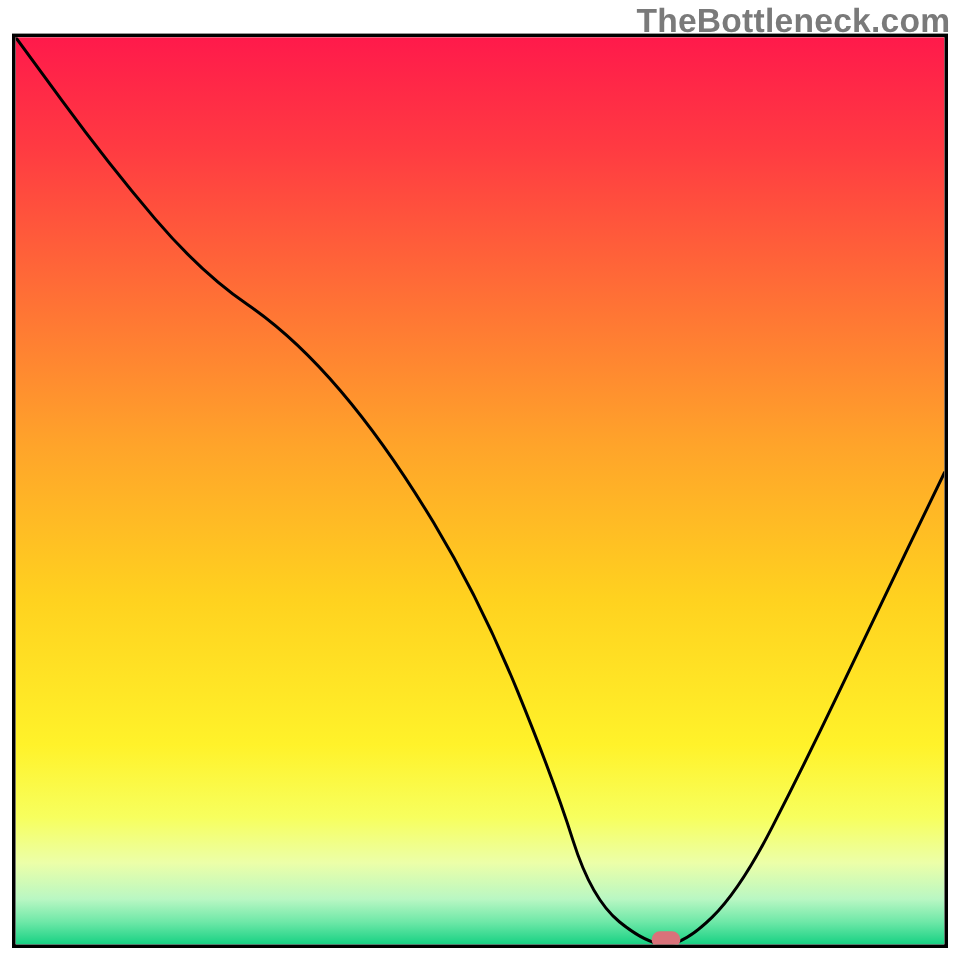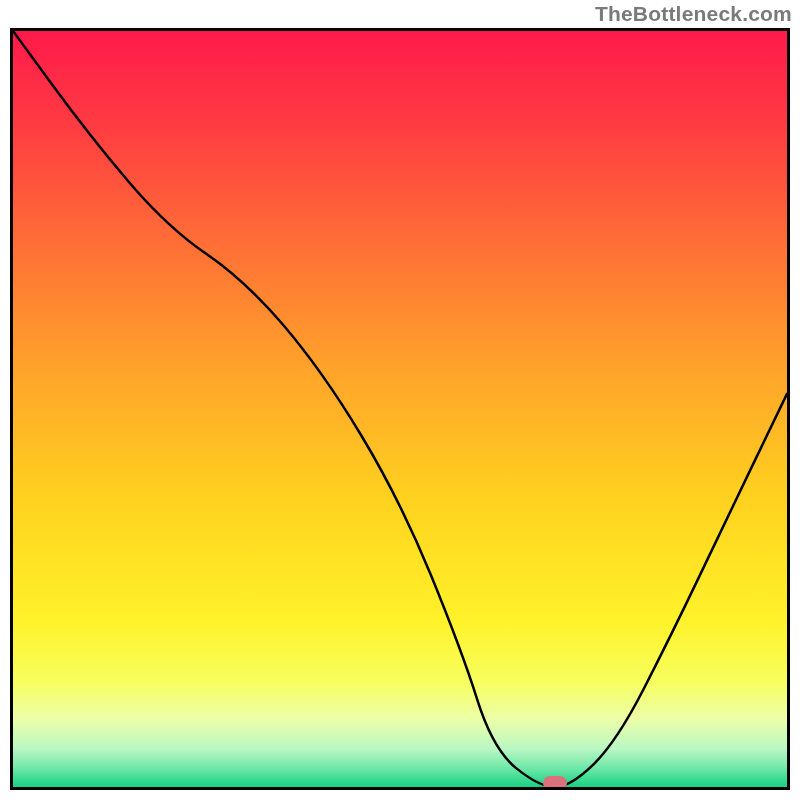--- a/index.html
+++ b/index.html
@@ -12,21 +12,21 @@
   }
   .frame {
     position: relative;
     width: 800px;
     height: 800px;
   }
   .watermark {
     position: absolute;
     top: 2px;
     right: 8px;
-    font-size: 21px;
+    font-size: 28px;
     font-weight: 600;
     color: #7a7a7a;
     letter-spacing: 0.2px;
   }
   .plot {
     position: absolute;
     left: 10px;
     top: 28px;
     width: 780px;
     height: 762px;

